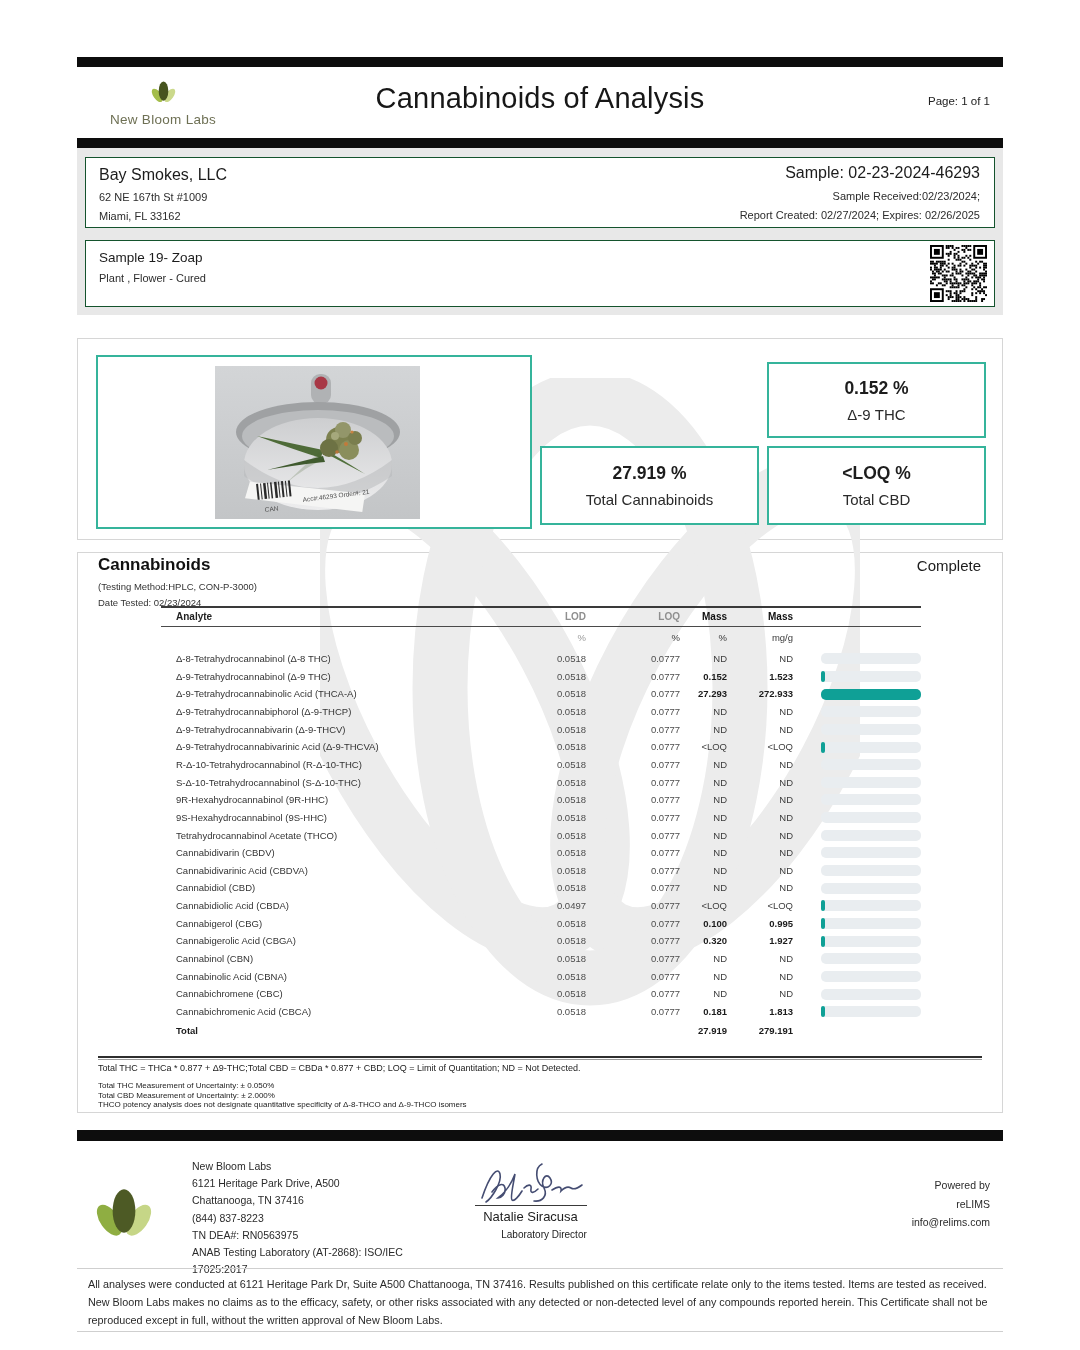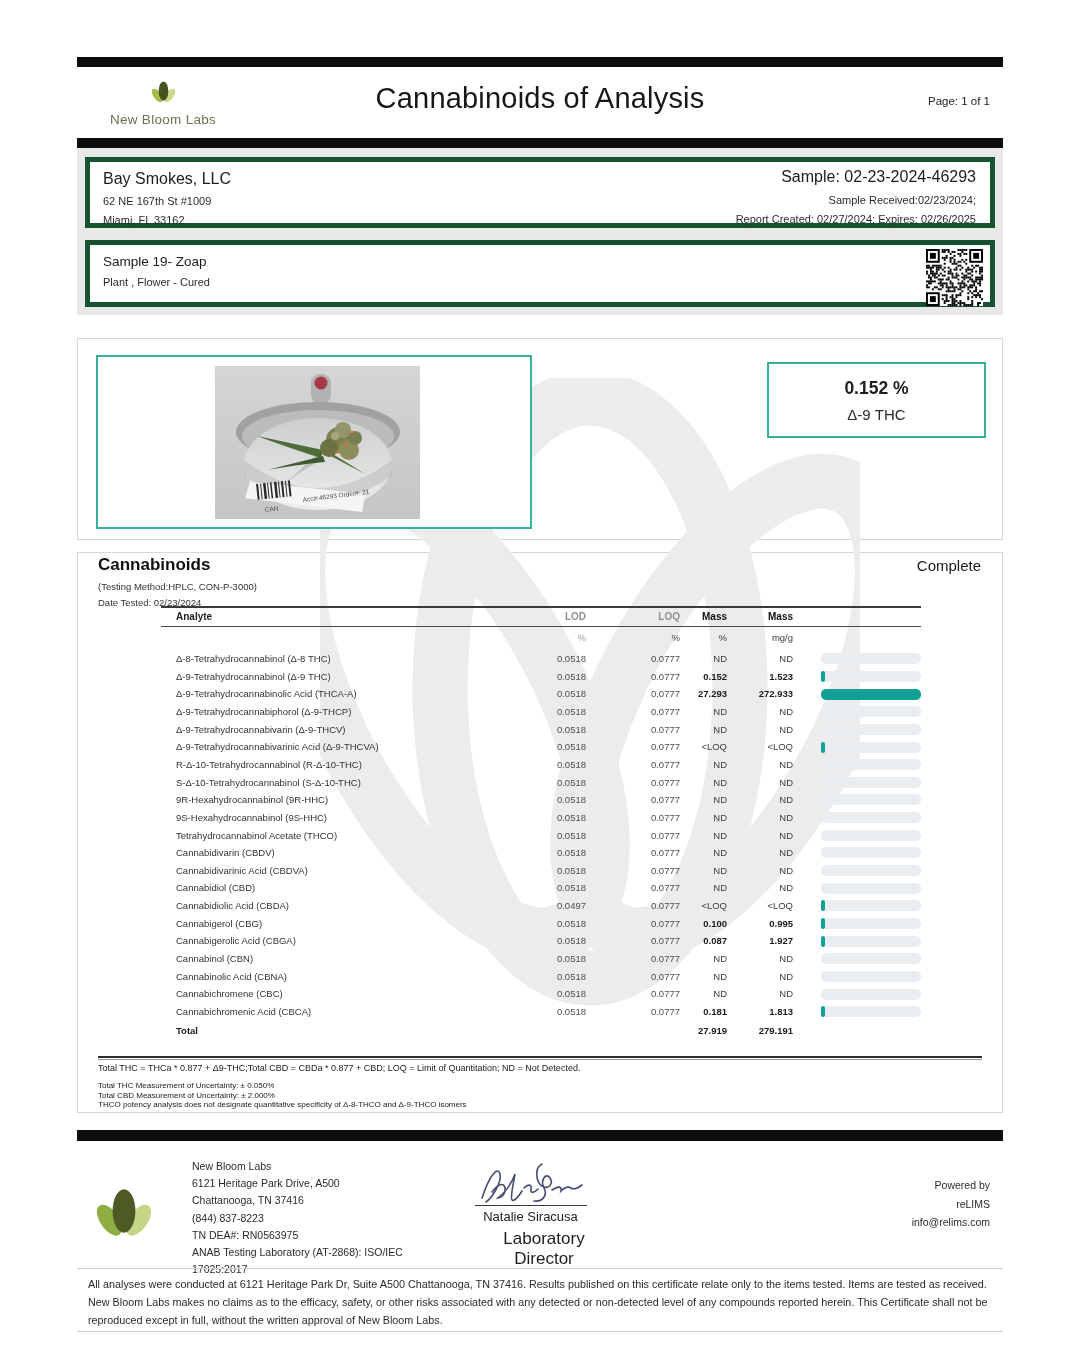--- a/index.html
+++ b/index.html
@@ -11,21 +11,21 @@
   .black-bar { position:absolute; left:77px; width:926px; height:10px; background:#0d0d0d; }
 
   
   .hdr-logo { left:108px; top:78px; width:110px; text-align:center; }
   .hdr-logo-text { font-size:13.5px; color:#6e7054; letter-spacing:0.3px; margin-top:1px; }
   .doc-title { left:77px; top:82px; width:926px; text-align:center; font-size:29px; font-weight:500; color:#171717; letter-spacing:0.2px; }
   .page-label { top:95px; right:90px; font-size:11.5px; color:#222;margin-left:28px; }
 
   
   .gray { position:absolute; left:77px; width:926px; background:#e8e8e8; }
-  .white-box { position:absolute; left:8px; width:910px; background:#fff; border:5px solid #14532d; }
+  .white-box { position:absolute; left:8px; width:910px; background:#fff; border:1px solid #14532d; }
 
   .client-name { left:13px; top:8px; font-size:16px; color:#1c1c1c; }
   .client-addr1 { left:13px; top:33px; font-size:11px; color:#2c2c2c; }
   .client-addr2 { left:13px; top:52px; font-size:11px; color:#2c2c2c; }
   .sample-id { right:14px; top:6px; font-size:16px; color:#1c1c1c; }
   .sample-received { right:14px; top:32px; font-size:11px; color:#2c2c2c; }
   .sample-report { right:14px; top:51px; font-size:11px; color:#2c2c2c; }
 
   .sample-name { left:13px; top:9px; font-size:13.5px; color:#1c1c1c; }
   .sample-type { left:13px; top:31px; font-size:11px; color:#2c2c2c; }
@@ -73,21 +73,21 @@
   .fn1 { left:20px; top:510px; font-size:9px; color:#222; }
   .fn-small { left:20px; top:528px; font-size:8px; line-height:9.5px; color:#222; }
 
   
   .f-logo { left:95px; top:1182px; }
   .f-info { left:192px; top:1158px; font-size:10.5px; line-height:17.2px; color:#2b2b2b; }
   .f-sig { left:468px; top:1158px; width:125px; text-align:center; }
   .sig-svg { display:block; margin:0 auto; }
   .sig-line { border-top:1.5px solid #3a3a3a; width:112px; margin:1px auto 3px auto; }
   .sig-name { font-size:13px; color:#1d1d1d; }
-  .sig-role { font-size:17px; color:#1d1d1d; margin-top:5px;margin-left:27px; }
+  .sig-role { font-size:10px; color:#1d1d1d; margin-top:5px;margin-left:27px; }
   .f-right { right:90px; top:1176px; text-align:right; font-size:10.5px; line-height:18.5px; color:#2b2b2b; }
 
   .disc-rule-top { left:77px; top:1268px; width:926px; border-top:1px solid #cfcfcf; }
   .disc-text { left:88px; top:1275px; width:905px; font-size:10.8px; line-height:18px; color:#2a2a2a; }
   .disc-rule-bot { left:77px; top:1331px; width:926px; border-top:1px solid #cfcfcf; }
 </style>
 </head>
 <body>
 
 <div class="black-bar" style="top:57px"></div>
@@ -473,20 +473,28 @@
         <circle cx="131" cy="78" r="2" fill="#c27a3a"></circle>
         <circle cx="122" cy="86" r="1.8" fill="#b8743a"></circle>
         <circle cx="137" cy="66" r="1.6" fill="#c98341"></circle>
       </g>
     </svg>
   </div>
   <div class="stat-box" style="left:689px; top:23px; height:76px">
     <div class="stat-value">0.152 %</div>
     <div class="stat-label">Δ-9 THC</div>
   </div>
+  <div class="stat-box" style="left:462px; top:107px; height:79px">
+    <div class="stat-value">27.919 %</div>
+    <div class="stat-label">Total Cannabinoids</div>
+  </div>
+  <div class="stat-box" style="left:689px; top:107px; height:79px">
+    <div class="stat-value">&lt;LOQ %</div>
+    <div class="stat-label">Total CBD</div>
+  </div>
 </div>
 
 <svg class="abs watermark" width="540" height="650" viewBox="0 0 540 650">
   <g fill="none" stroke="#ececec" stroke-width="55">
     <ellipse cx="130" cy="330" rx="110" ry="250" transform="rotate(-28 130 330)"></ellipse>
     <ellipse cx="410" cy="330" rx="110" ry="250" transform="rotate(28 410 330)"></ellipse>
     <ellipse cx="270" cy="310" rx="150" ry="290"></ellipse>
   </g>
 </svg>
 
@@ -648,21 +656,21 @@
           <span class="cell c-mass bold">0.100</span>
           <span class="cell c-mgg bold">0.995</span>
           <span class="cell c-bar">
             <span class="fill" style="width: 4px; border-radius: 2px;"></span>
           </span>
         </div>
         <div class="trow" style="top: 326.4px;">
           <span class="cell c-name">Cannabigerolic Acid (CBGA)</span>
           <span class="cell c-lod">0.0518</span>
           <span class="cell c-loq">0.0777</span>
-          <span class="cell c-mass bold">0.087</span>
+          <span class="cell c-mass bold">0.320</span>
           <span class="cell c-mgg bold">1.927</span>
           <span class="cell c-bar">
             <span class="fill" style="width: 4px; border-radius: 2px;"></span>
           </span>
         </div>
         <div class="trow" style="top: 344.05px;">
           <span class="cell c-name">Cannabinol (CBN)</span>
           <span class="cell c-lod">0.0518</span>
           <span class="cell c-loq">0.0777</span>
           <span class="cell c-mass">ND</span>

